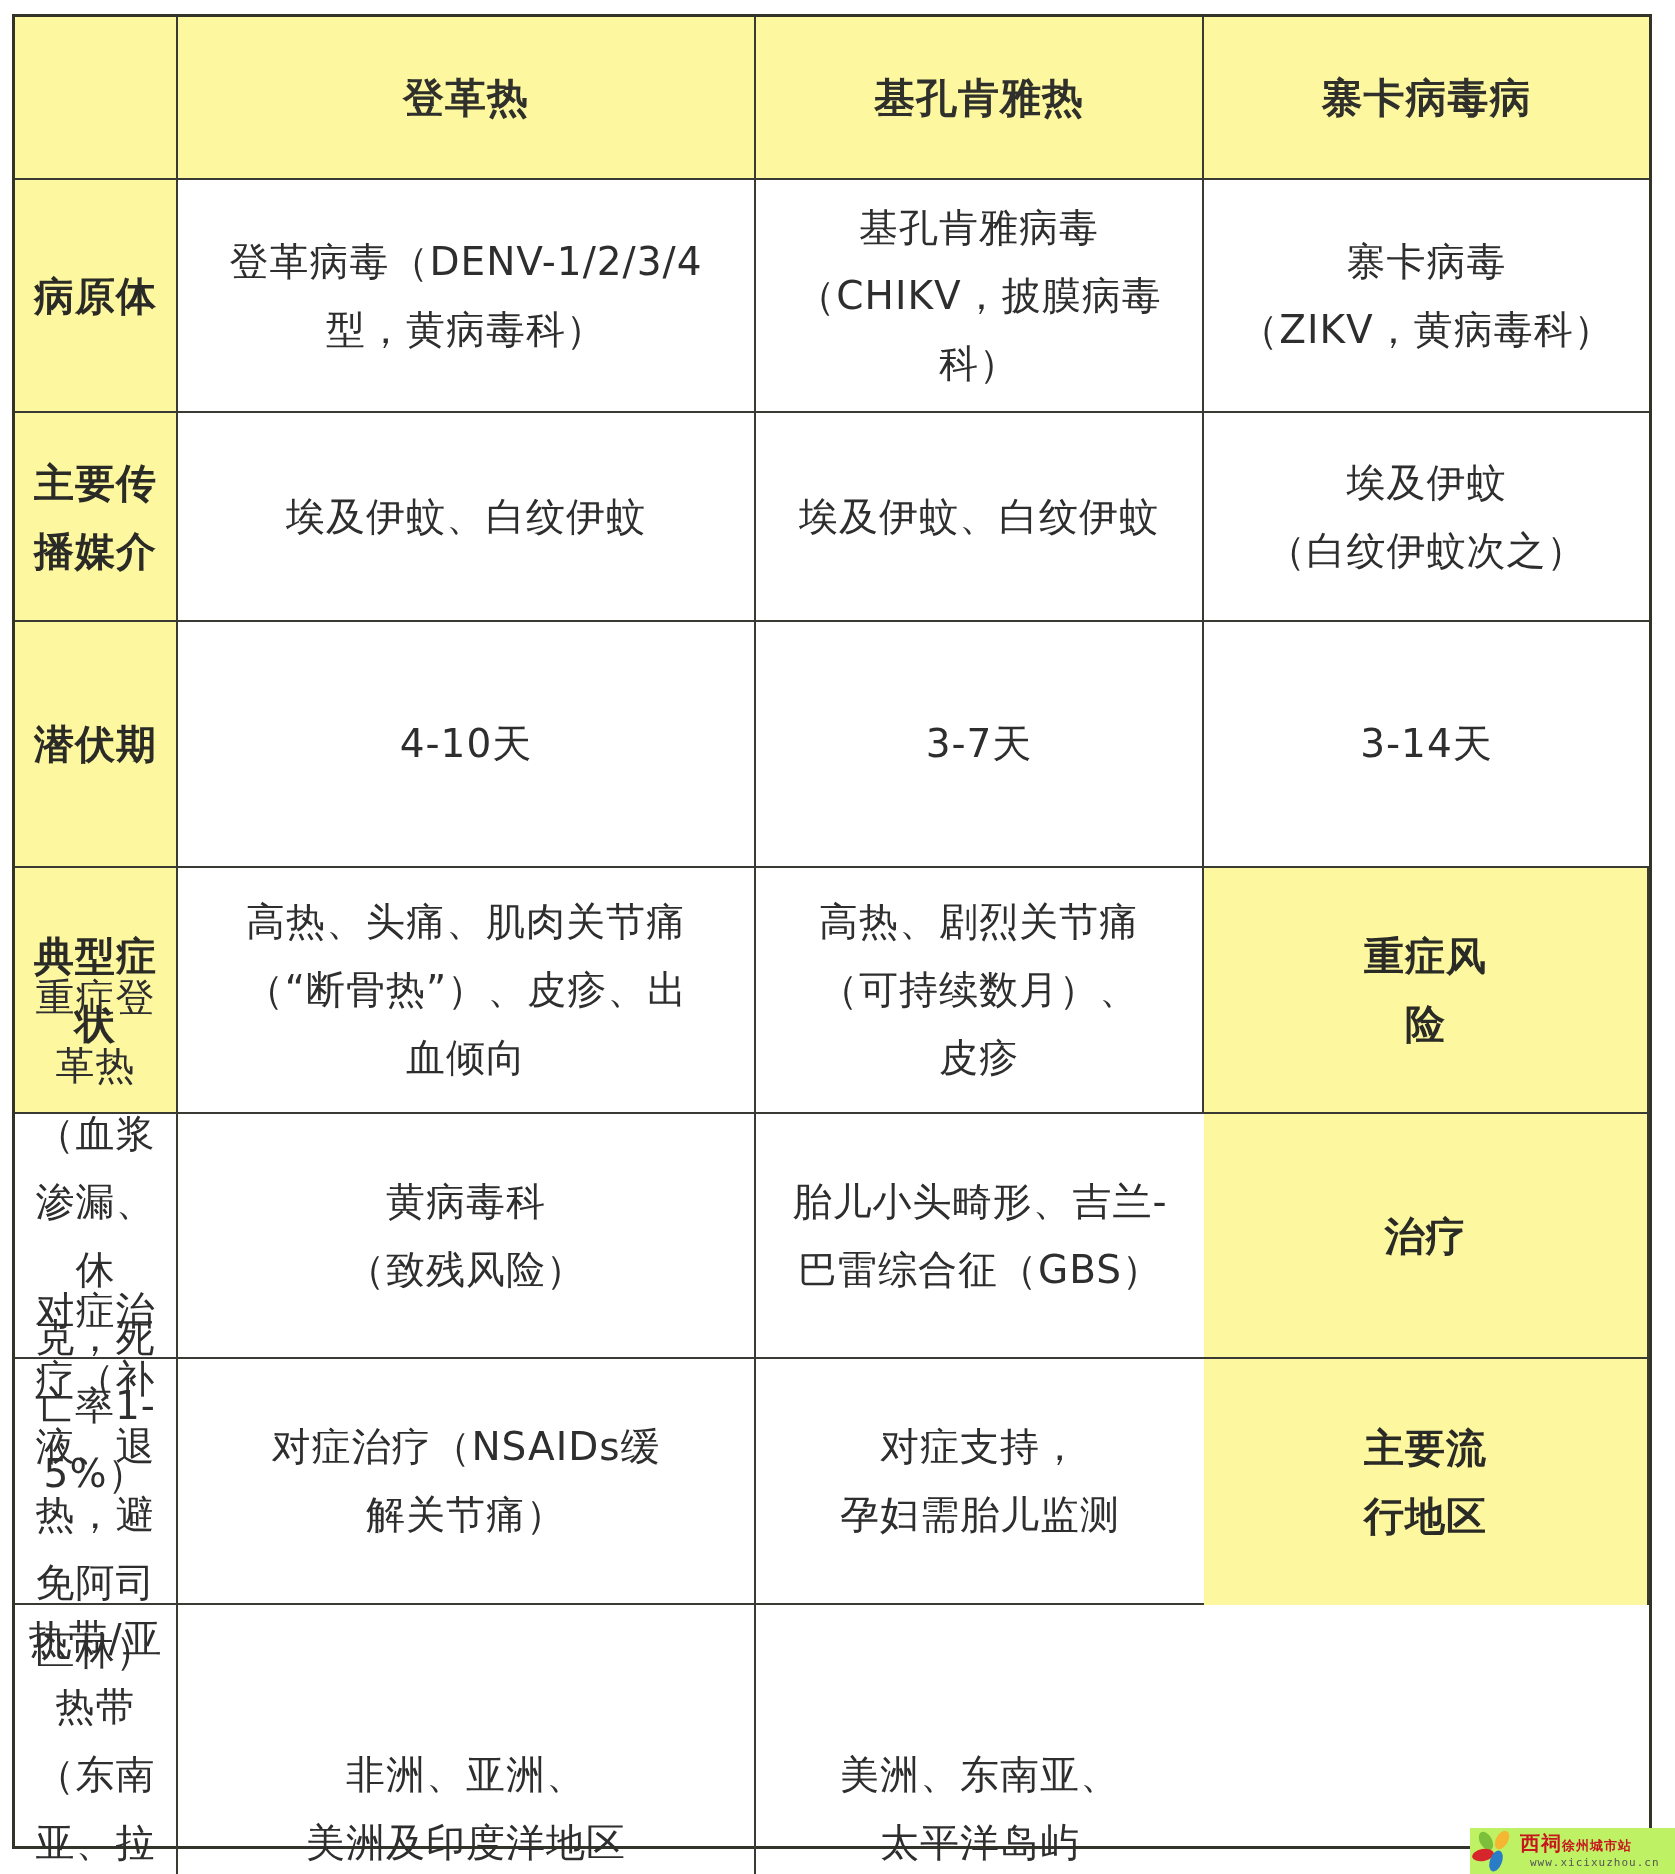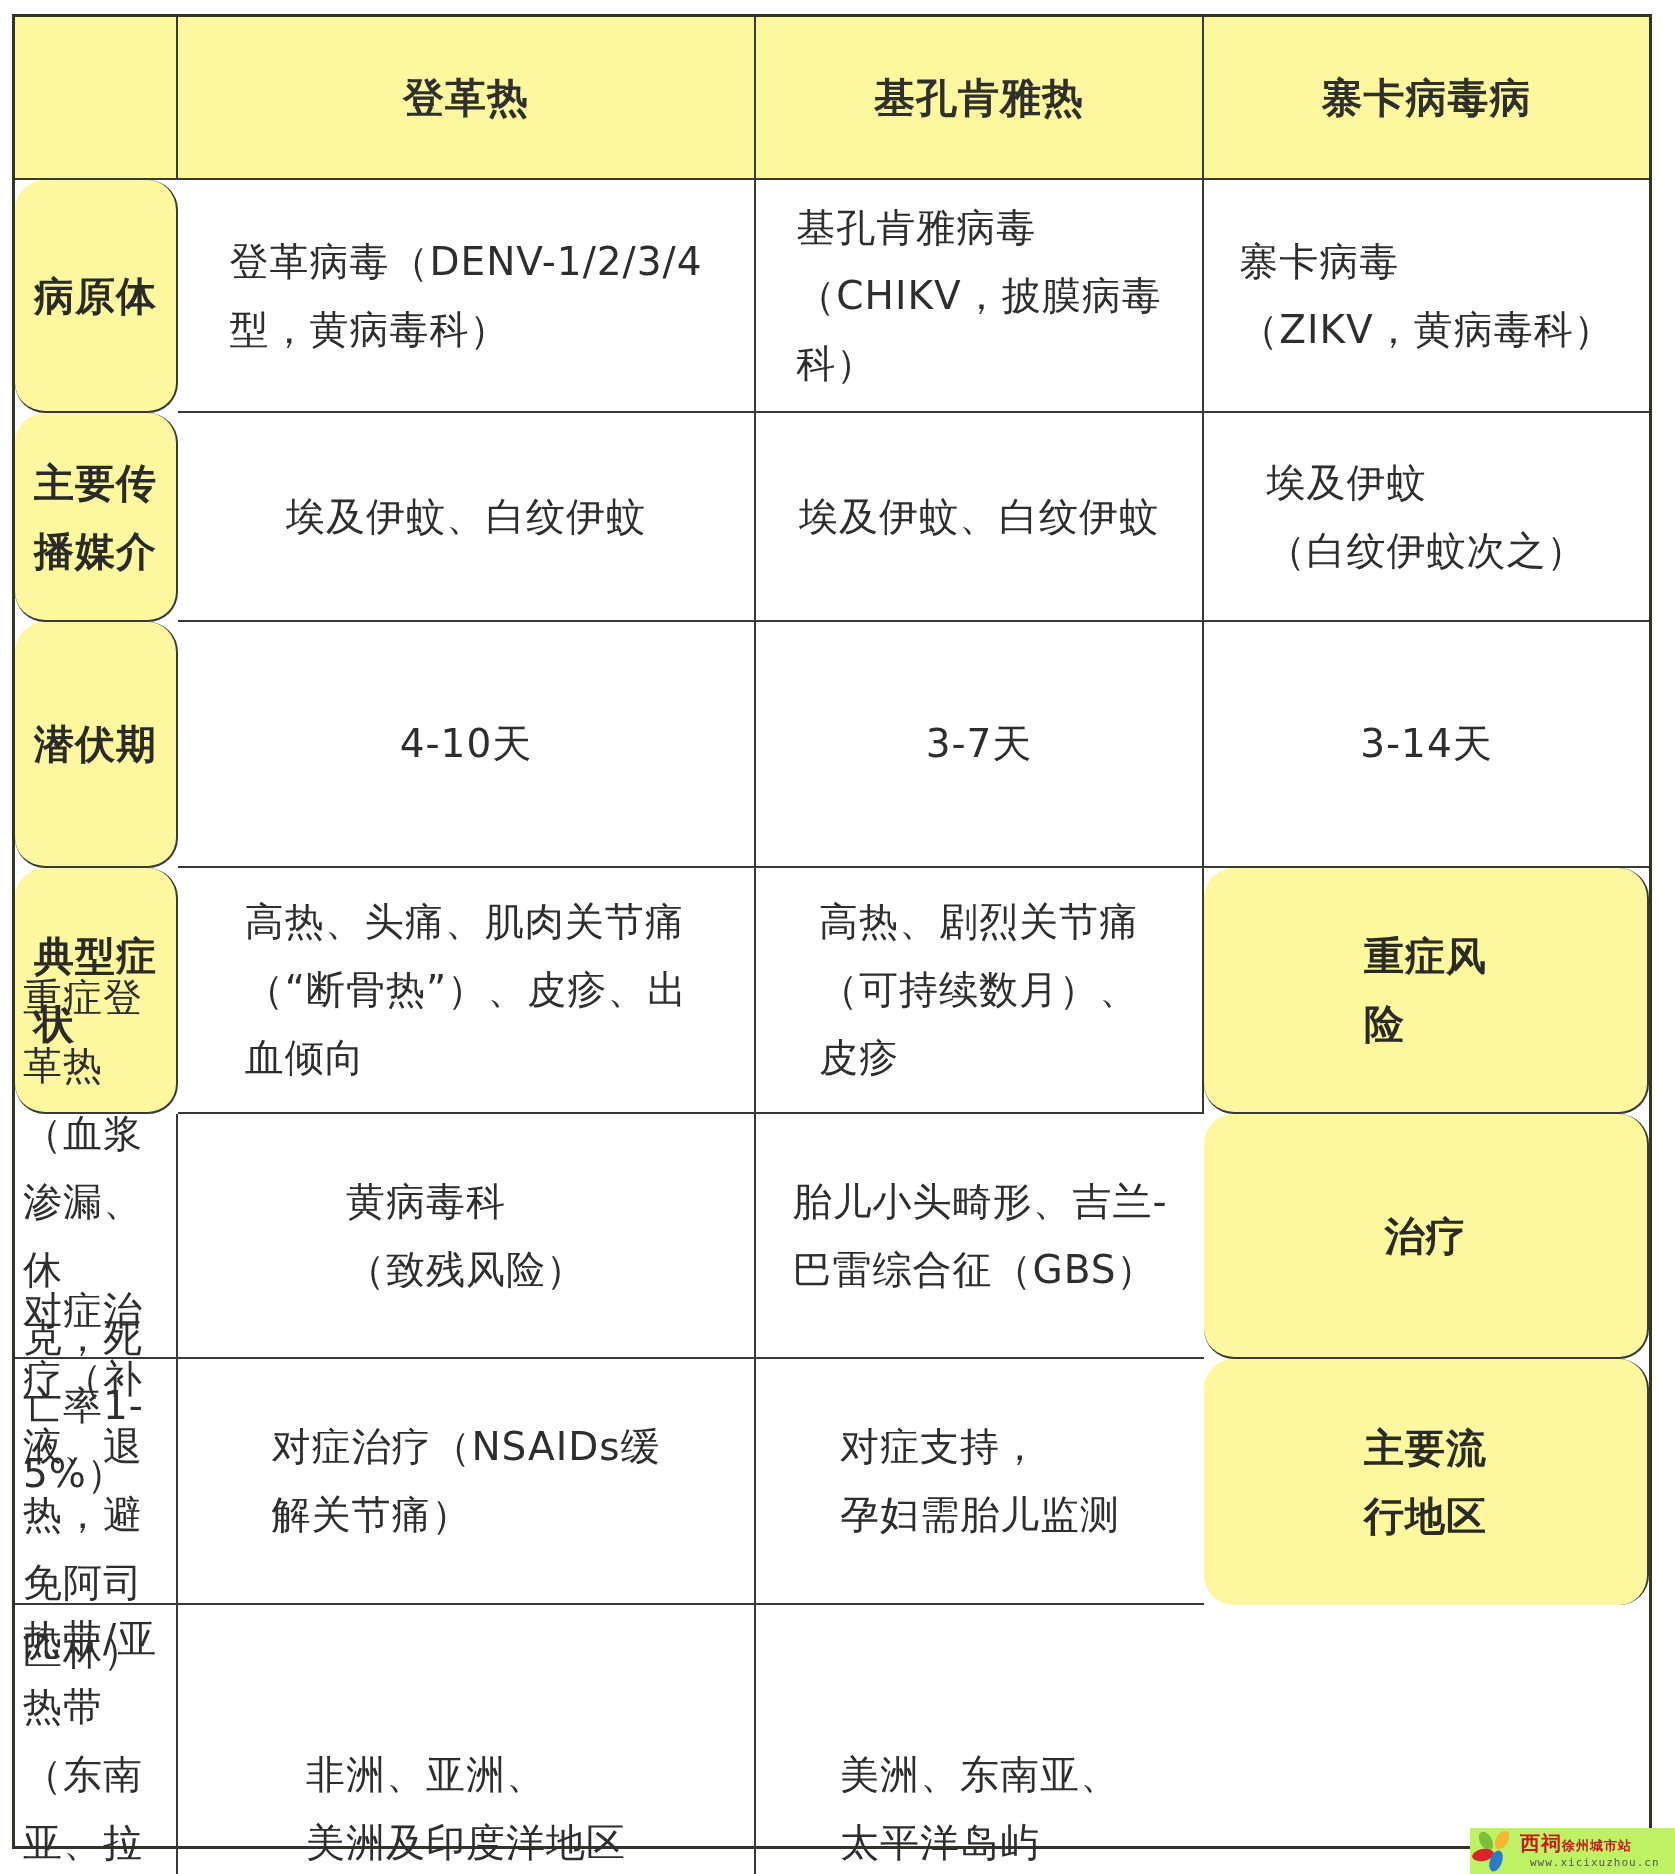--- a/index.html
+++ b/index.html
@@ -14,31 +14,32 @@
       display: grid;
       grid-template-columns: 163px 578px 448px 1fr;
       grid-template-rows: 163px 233px 209px 246px 246px 245px 246px 1fr;
       border: 3px solid #333329;
       box-sizing: border-box;
     }
     .cell {
       border-right: 2.5px solid #3a3a34;
       border-bottom: 2.5px solid #3a3a34;
       display: flex; align-items: center; justify-content: center;
+      text-align: center;
       box-sizing: border-box;
       padding: 0 8px;
       font-size: 39px; line-height: 68px; letter-spacing: 1px;
       color: #2e2e2e;
       white-space: pre-line;
     }
     .cell.last-col { border-right: none; }
     .cell.last-row { border-bottom: none; }
     .yellow { background: #fdf79f; }
     .hdr { font-weight: bold; font-size: 41px; color: #2f2f2b; }
-    .rowlabel { font-weight: bold; font-size: 40px; line-height: 68px; color: #2a2a26; padding: 0 4px; border-radius: 30px; }
+    .rowlabel { font-weight: bold; font-size: 40px; line-height: 68px; color: #2a2a26; padding: 0 4px; }
 
     .watermark {
       position: absolute; left: 1470px; top: 1828px; width: 205px; height: 46px;
       background: #bef264;
     }
     .wm-logo { position: absolute; left: 2px; top: 2px; width: 44px; height: 42px; }
     .wm-brand {
       position: absolute; left: 50px; top: 2px; font-size: 20px; font-weight: bold;
       color: #c8161d; letter-spacing: 1px; white-space: nowrap;
     }

